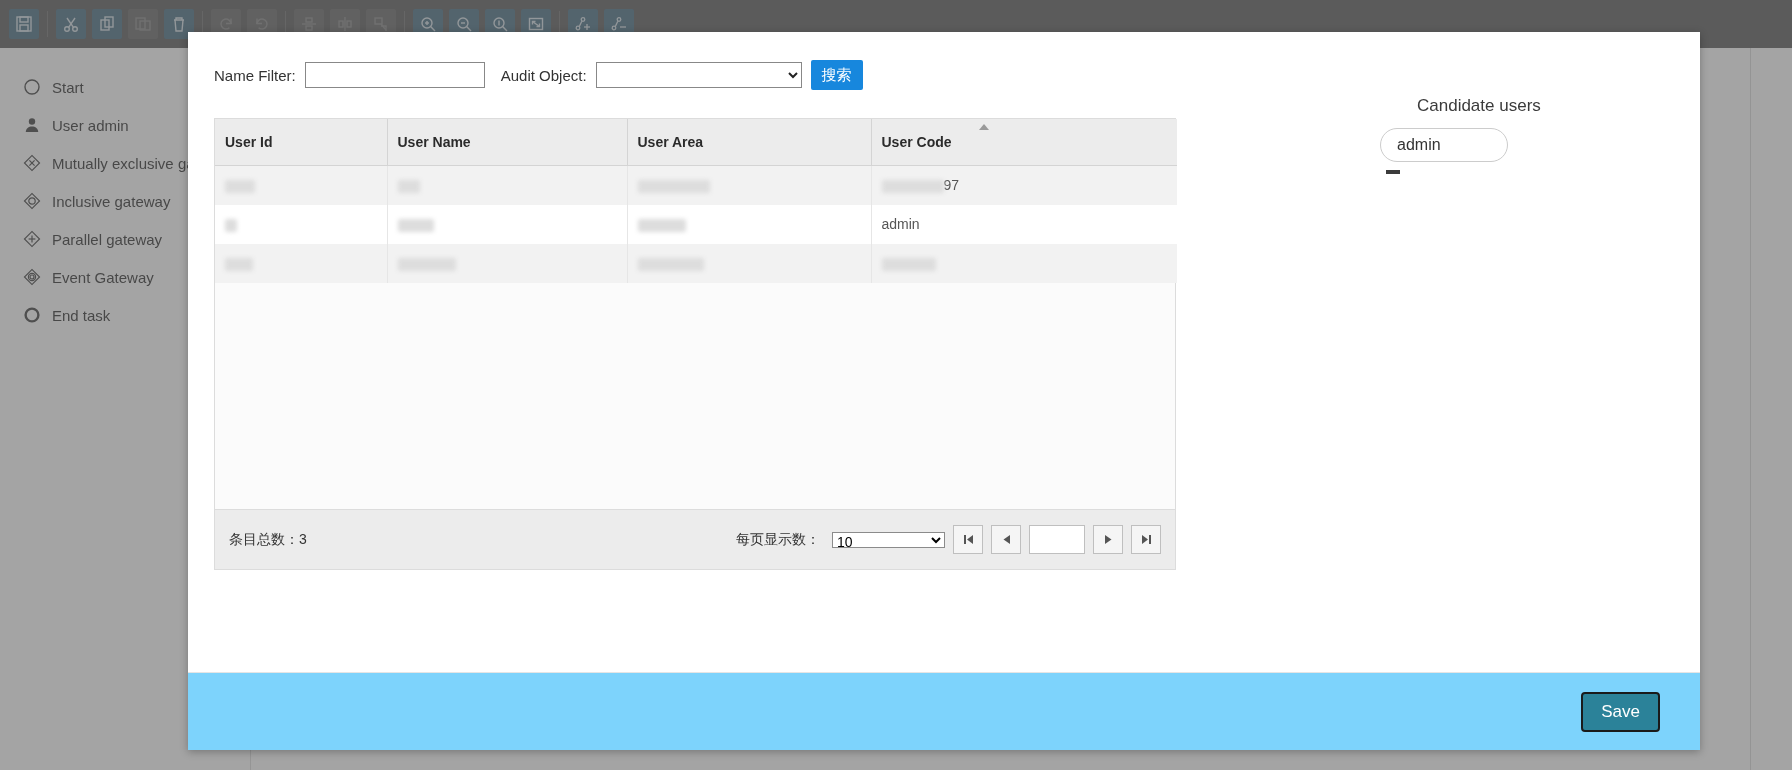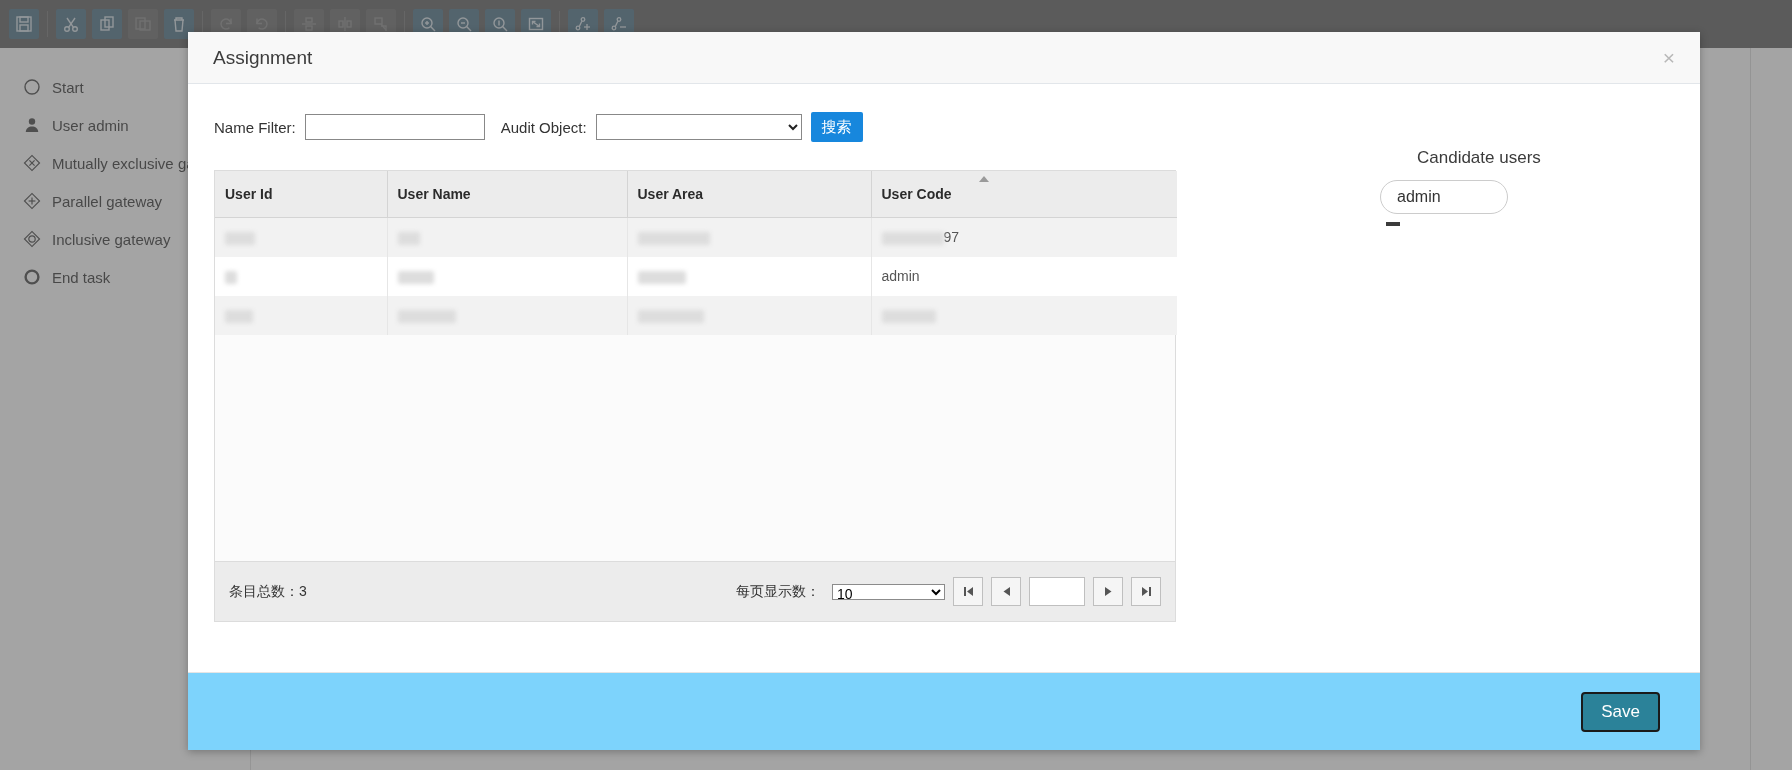--- a/index.html
+++ b/index.html
@@ -461,58 +461,64 @@
             <line x1="6.4" y1="6.4" x2="11.6" y2="11.6"></line>
             <line x1="11.6" y1="6.4" x2="6.4" y2="11.6"></line>
           </svg>
       </span>
       <span>Mutually exclusive gateway</span>
     </div>
     <div class="pal-item">
       <span class="pal-icon">
         <svg width="18" height="18" viewBox="0 0 18 18" fill="none" stroke="currentColor" stroke-width="1.2">
             <rect x="9" y="1.5" width="10.6" height="10.6" transform="rotate(45 9 1.5)"></rect>
+            <circle cx="9" cy="9" r="3.2"></circle>
+          </svg>
+      </span>
+      <span>Inclusive gateway</span>
+    </div>
+    <div class="pal-item">
+      <span class="pal-icon">
+        <svg width="18" height="18" viewBox="0 0 18 18" fill="none" stroke="currentColor" stroke-width="1.2">
+            <rect x="9" y="1.5" width="10.6" height="10.6" transform="rotate(45 9 1.5)"></rect>
             <line x1="5.6" y1="9" x2="12.4" y2="9"></line>
             <line x1="9" y1="5.6" x2="9" y2="12.4"></line>
           </svg>
       </span>
       <span>Parallel gateway</span>
     </div>
     <div class="pal-item">
       <span class="pal-icon">
         <svg width="18" height="18" viewBox="0 0 18 18" fill="none" stroke="currentColor" stroke-width="1.2">
             <rect x="9" y="1.5" width="10.6" height="10.6" transform="rotate(45 9 1.5)"></rect>
-            <circle cx="9" cy="9" r="3.2"></circle>
+            <circle cx="9" cy="9" r="3.6"></circle>
+            <circle cx="9" cy="9" r="2"></circle>
           </svg>
       </span>
-      <span>Inclusive gateway</span>
+      <span>Event Gateway</span>
     </div>
     <div class="pal-item">
       <span class="pal-icon">
         <svg width="18" height="18" viewBox="0 0 18 18" fill="none" stroke="currentColor" stroke-width="2.4">
             <circle cx="9" cy="9" r="6.4"></circle>
           </svg>
       </span>
       <span>End task</span>
     </div>
   </div>
 
   <div class="canvas">
     <div class="canvas-right-panel"></div>
   </div>
 </div>
 
 <div class="overlay"></div>
 
 <div class="dialog">
 
-  <div class="dlg-header">
-    <div class="dlg-title">Assignment</div>
-    <div class="dlg-close">×</div>
-  </div>
 
   <div class="dlg-body">
 
     <div class="left-col">
 
       <div class="searchbar">
         <span class="form-label">Name Filter:</span>
         <input class="text-input" type="text" value="" style="">
         <span class="gap-lg"></span>
         <span class="form-label">Audit Object:</span>

